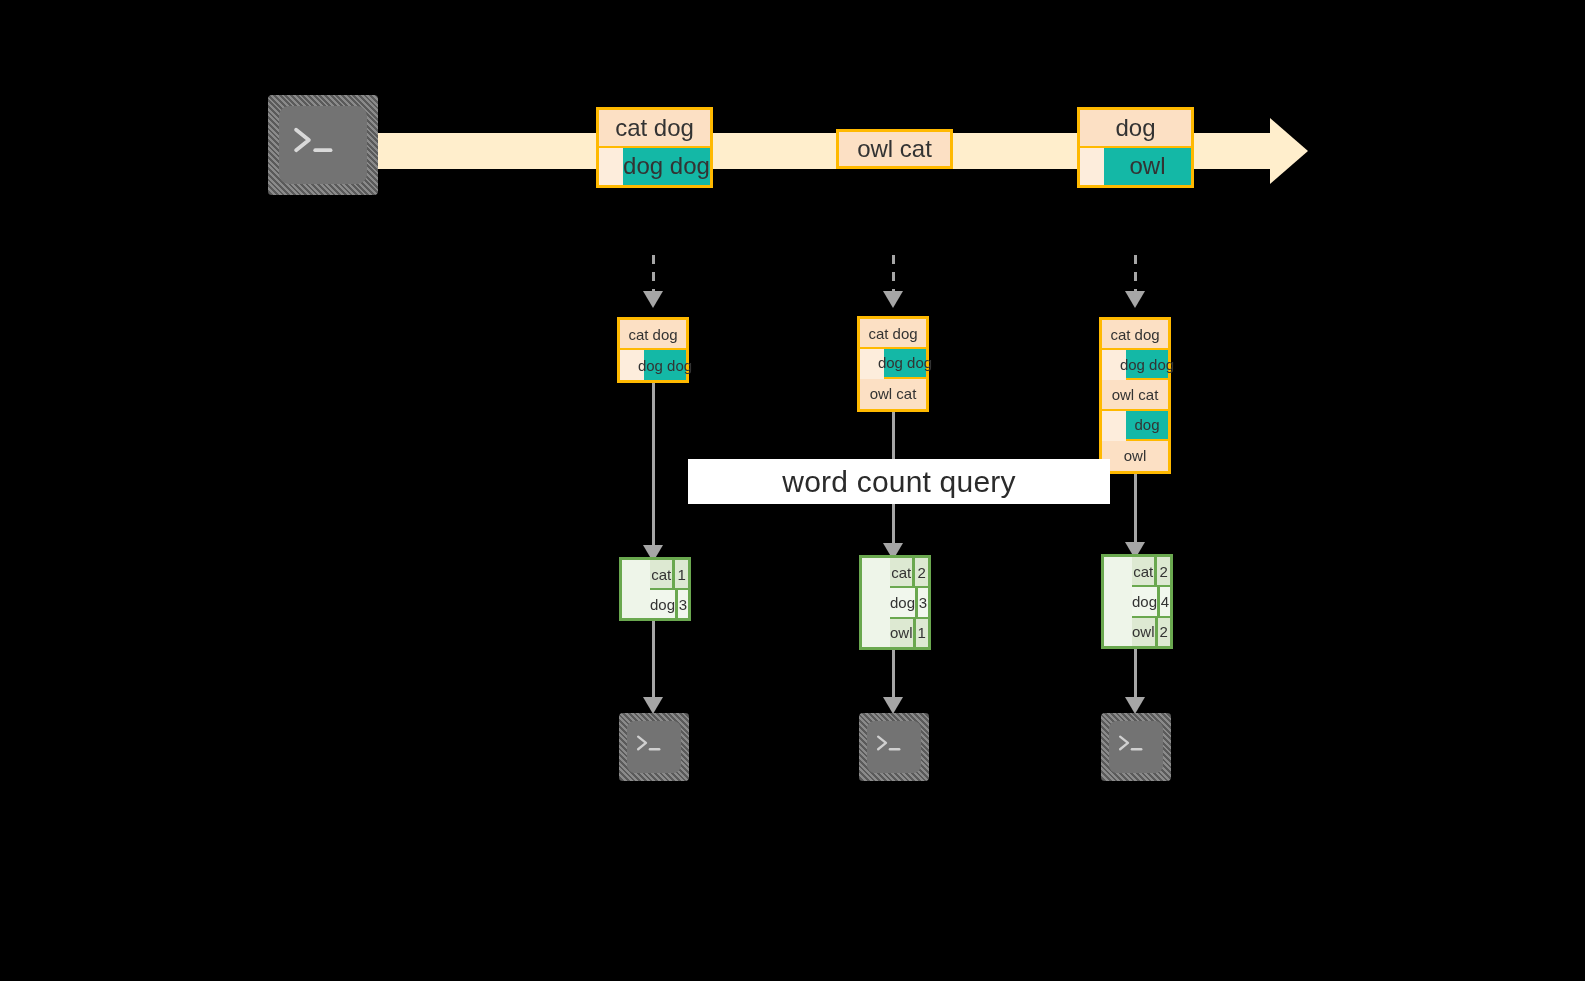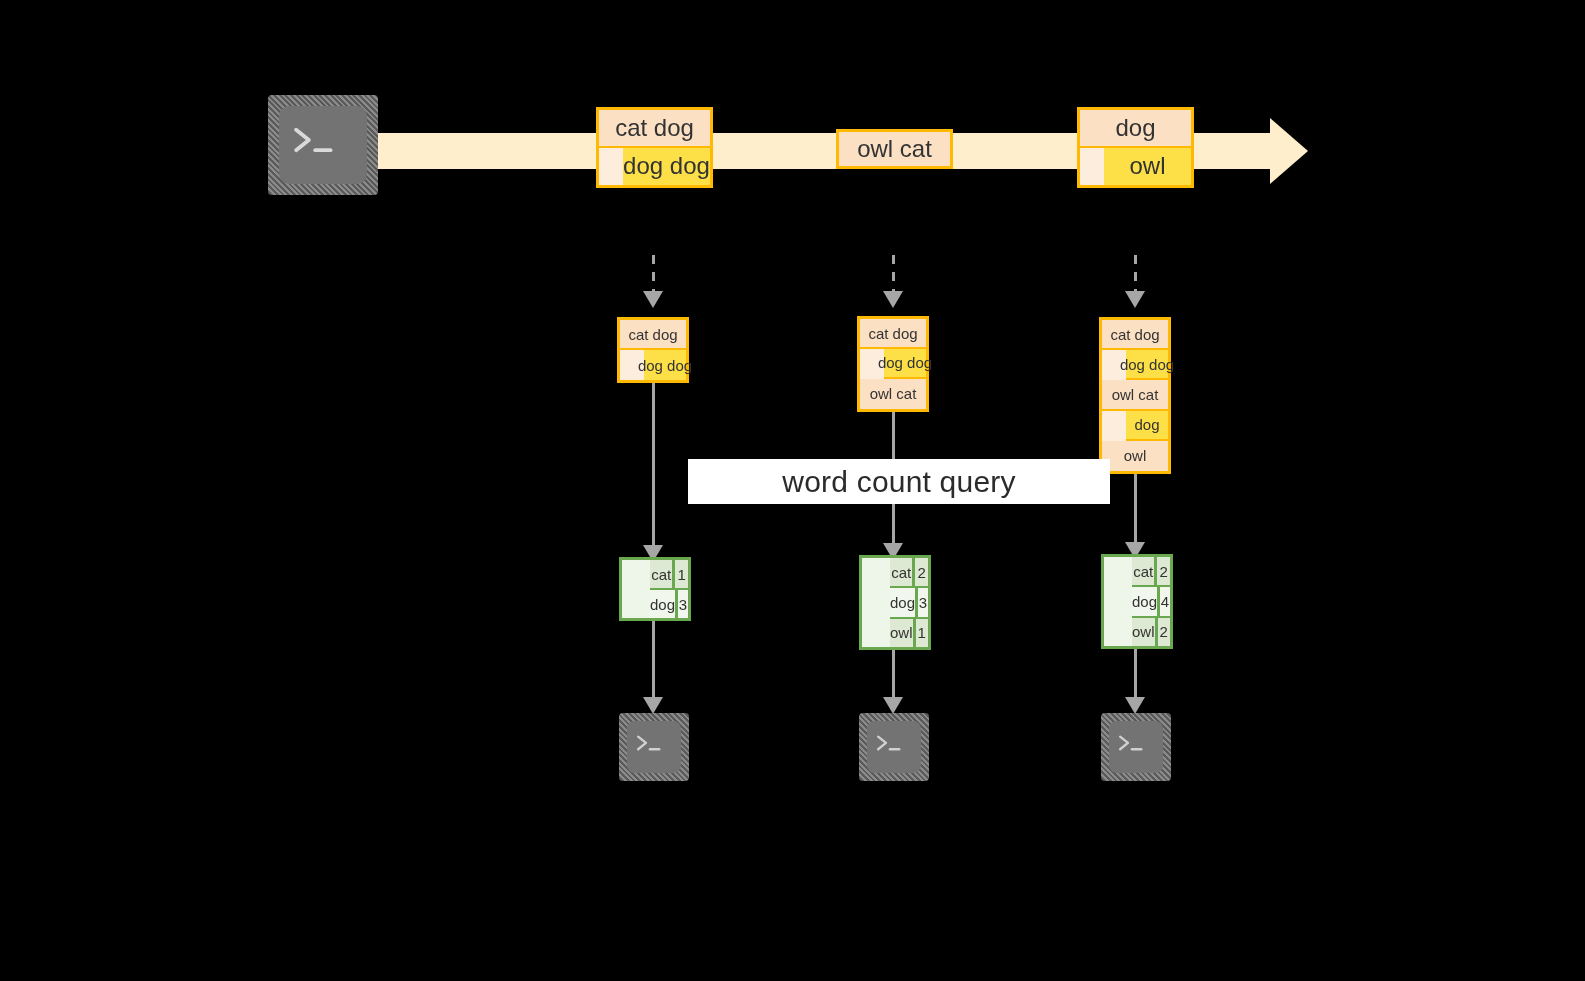--- a/index.html
+++ b/index.html
@@ -73,21 +73,21 @@
     display: flex;
     align-items: center;
     justify-content: center;
     color: #333333;
     white-space: nowrap;
     border-bottom: 2px solid #ffb900;
     background: #fdecdb;
   }
   .evt-cell:last-child { border-bottom: none; }
   .evt-cell.dark  { background: #fce0c4; }
-  .evt-cell.light { background: #fde047; margin-left: 24px; }
+  .evt-cell.light { background: #14b8a6; margin-left: 24px; }
 
   
   .evt-box.big .evt-cell { font-size: 24px; }
   
   .evt-box.acc { border-width: 3px; }
   .evt-box.acc .evt-cell { font-size: 15px; border-bottom-width: 2px; }
 
   
   .res-table {
     position: absolute;

